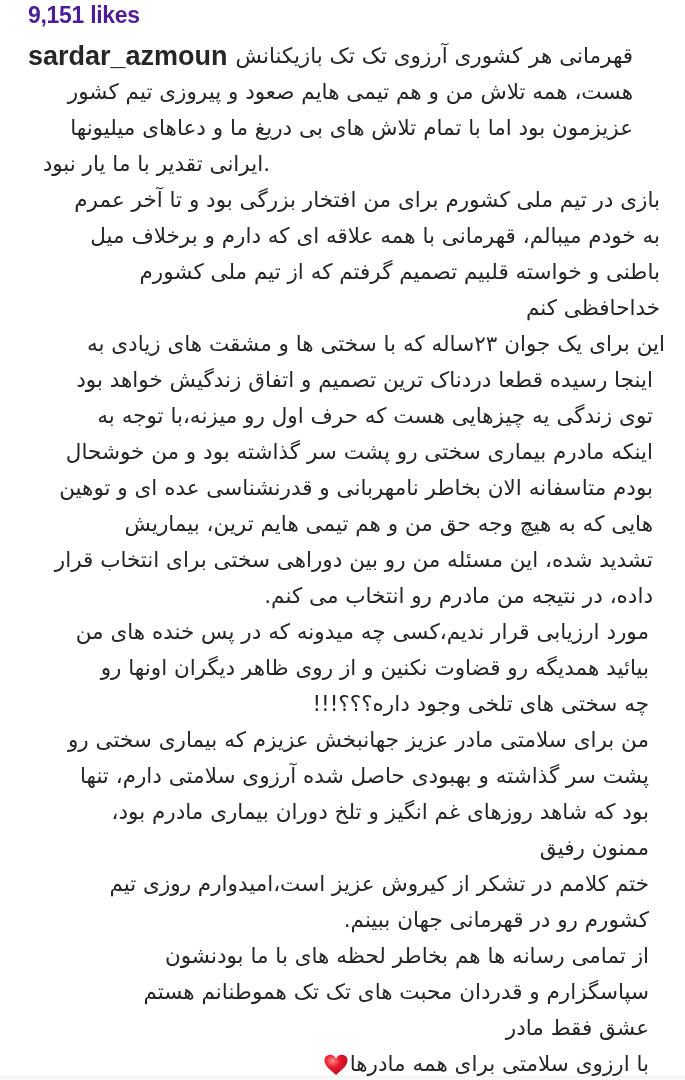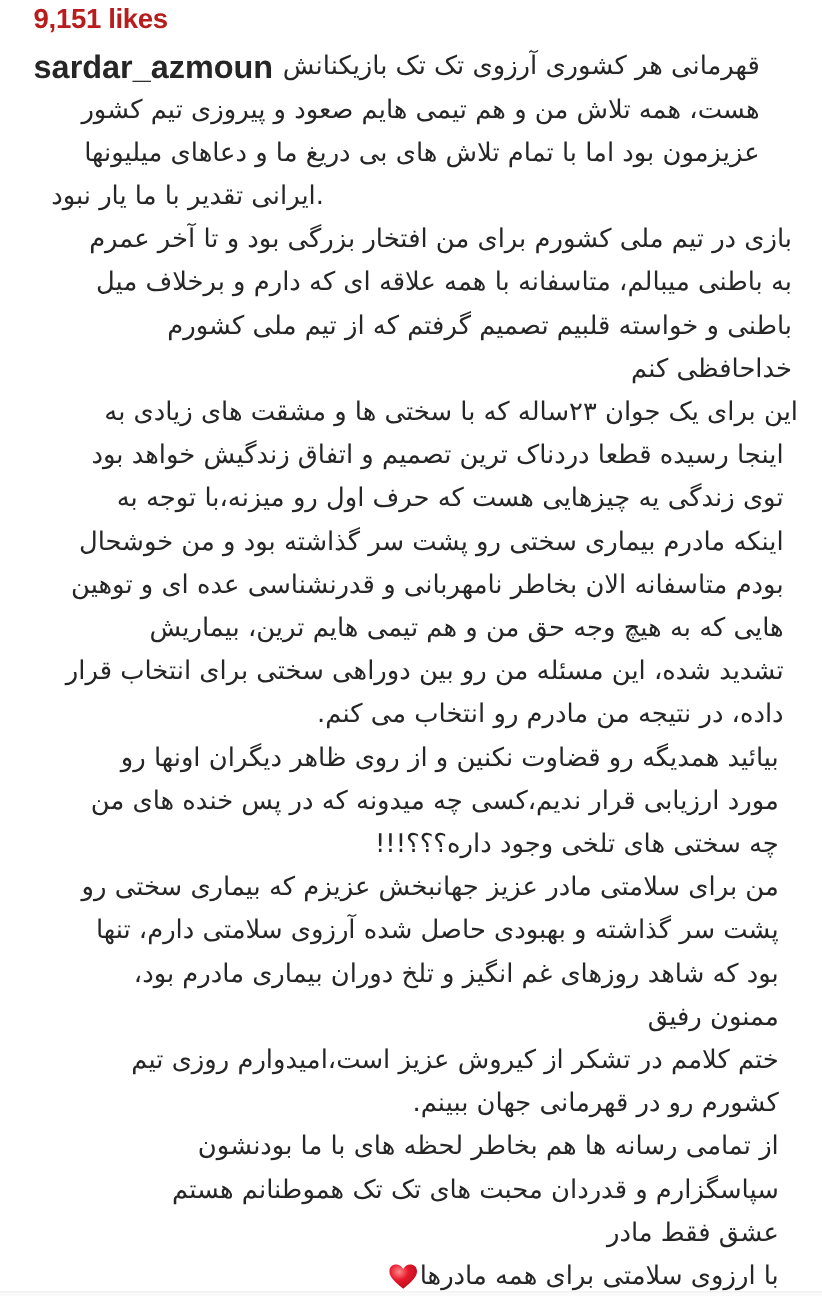--- a/index.html
+++ b/index.html
@@ -15,21 +15,21 @@
       font-family: "DejaVu Sans", sans-serif;
       color: #262626;
     }
     .likes {
       position: absolute;
       left: 28px;
       top: 2px;
       font-family: "Liberation Sans", sans-serif;
       font-weight: bold;
       font-size: 23px;
-      color: #b91c1c;
+      color: #4c1d95;
       letter-spacing: -0.3px;
     }
     .caption {
       position: absolute;
       left: 0;
       top: 38px;
       width: 685px;
     }
     .line {
       height: 36px;
@@ -84,33 +84,33 @@
 <div class="caption">
   <div class="line first">
     <span class="username">sardar_azmoun</span>
     <span class="first-text">قهرمانی هر کشوری آرزوی تک تک بازیکنانش</span>
   </div>
   <div id="caption-lines">
       <div class="line" style="padding-right: 52px;"><span>هست، همه تلاش من و هم تیمی هایم صعود و پیروزی تیم کشور</span></div>
       <div class="line" style="padding-right: 52px;"><span>عزیزمون بود اما با تمام تلاش های بی دریغ ما و دعاهای میلیونها</span></div>
       <div class="line" style="padding-right: 415px;"><span>.ایرانی تقدیر با ما یار نبود</span></div>
       <div class="line" style="padding-right: 25px;"><span>بازی در تیم ملی کشورم برای من افتخار بزرگی بود و تا آخر عمرم</span></div>
-      <div class="line" style="padding-right: 25px;"><span>به باطنی میبالم، متاسفانه با همه علاقه ای که دارم و برخلاف میل</span></div>
+      <div class="line" style="padding-right: 25px;"><span>به خودم میبالم، قهرمانی با همه علاقه ای که دارم و برخلاف میل</span></div>
       <div class="line" style="padding-right: 25px;"><span>باطنی و خواسته قلبیم تصمیم گرفتم که از تیم ملی کشورم</span></div>
       <div class="line" style="padding-right: 25px;"><span>خداحافظی کنم</span></div>
       <div class="line" style="padding-right: 20px;"><span>این برای یک جوان ۲۳ساله که با سختی ها و مشقت های زیادی به</span></div>
       <div class="line" style="padding-right: 32px;"><span>اینجا رسیده قطعا دردناک ترین تصمیم و اتفاق زندگیش خواهد بود</span></div>
       <div class="line" style="padding-right: 32px; text-align: right;"><span>توی زندگی یه چیزهایی هست که حرف اول رو میزنه،با توجه به</span></div>
       <div class="line" style="padding-right: 32px;"><span>اینکه مادرم بیماری سختی رو پشت سر گذاشته بود و من خوشحال</span></div>
       <div class="line" style="padding-right: 32px;"><span>بودم متاسفانه الان بخاطر نامهربانی و قدرنشناسی عده ای و توهین</span></div>
       <div class="line" style="padding-right: 32px;"><span>هایی که به هیچ وجه حق من و هم تیمی هایم ترین، بیماریش</span></div>
       <div class="line" style="padding-right: 32px;"><span>تشدید شده، این مسئله من رو بین دوراهی سختی برای انتخاب قرار</span></div>
       <div class="line" style="padding-right: 32px;"><span>داده، در نتیجه من مادرم رو انتخاب می کنم.</span></div>
+      <div class="line" style="padding-right: 36px;"><span>مورد ارزیابی قرار ندیم،کسی چه میدونه که در پس خنده های من</span></div>
       <div class="line" style="padding-right: 36px;"><span>بیائید همدیگه رو قضاوت نکنین و از روی ظاهر دیگران اونها رو</span></div>
-      <div class="line" style="padding-right: 36px;"><span>مورد ارزیابی قرار ندیم،کسی چه میدونه که در پس خنده های من</span></div>
       <div class="line" style="padding-right: 36px;"><span>چه سختی های تلخی وجود داره؟؟؟!!!</span></div>
       <div class="line" style="padding-right: 36px;"><span>من برای سلامتی مادر عزیز جهانبخش عزیزم که بیماری سختی رو</span></div>
       <div class="line" style="padding-right: 36px;"><span>پشت سر گذاشته و بهبودی حاصل شده آرزوی سلامتی دارم، تنها</span></div>
       <div class="line" style="padding-right: 36px;"><span>بود که شاهد روزهای غم انگیز و تلخ دوران بیماری مادرم بود،</span></div>
       <div class="line" style="padding-right: 36px;"><span>ممنون رفیق</span></div>
       <div class="line" style="padding-right: 36px;"><span>ختم کلامم در تشکر از کیروش عزیز است،امیدوارم روزی تیم</span></div>
       <div class="line" style="padding-right: 36px;"><span>کشورم رو در قهرمانی جهان ببینم.</span></div>
       <div class="line" style="padding-right: 36px; padding-left: 16px;"><span>از تمامی رسانه ها هم بخاطر لحظه های با ما بودنشون</span></div>
       <div class="line" style="padding-right: 36px;"><span>سپاسگزارم و قدردان محبت های تک تک هموطنانم هستم</span></div>
       <div class="line" style="padding-right: 36px;"><span>عشق فقط مادر</span></div>

